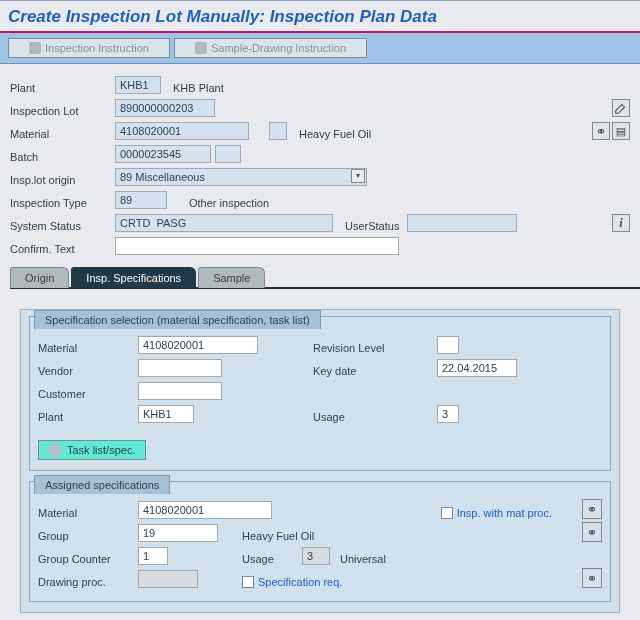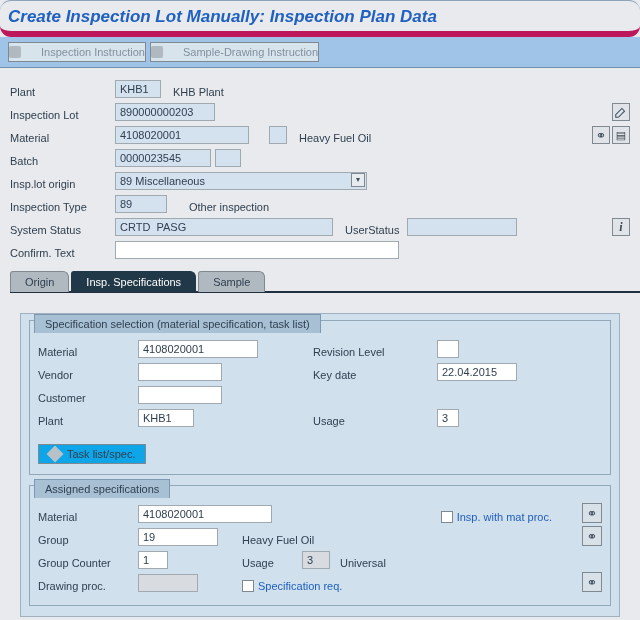--- a/index.html
+++ b/index.html
@@ -1,41 +1,41 @@
 <!DOCTYPE html>
 <html><head>
 <meta charset="utf-8">
 <style>
   * { box-sizing: border-box; font-family: Arial, Helvetica, sans-serif; }
   html, body { margin: 0; padding: 0; }
   body { width: 640px; height: 620px; background: #e8eaed; font-size: 11px; color: #000; }
-  .title-bar { padding: 6px 8px 4px 8px; border-top: 1px solid #90a4b8; border-bottom: 6px solid #be185d; border-radius: 11px; }
+  .title-bar { padding: 6px 8px 4px 8px; border-top: 1px solid #90a4b8; border-bottom: 2px solid #be185d; }
   .title-bar h1 { margin: 0; font-size: 17px; font-weight: bold; font-style: italic; color: #2060c0; }
   .toolbar { background: #a0c4e8; padding: 5px 8px; border-bottom: 1px solid #7090b0; display: flex; gap: 4px; }
-  .tb-btn { background: #d8e4ec; border: 1px solid #808890; color: #8090a0; padding: 3px 0; font-size: 11px; display: flex; align-items: center; gap: 20px; }
+  .tb-btn { background: #d8e4ec; border: 1px solid #808890; color: #8090a0; padding: 3px 20px; font-size: 11px; display: flex; align-items: center; gap: 4px; }
   .tb-btn .icon { width: 12px; height: 12px; background: #b0b8c0; border-radius: 2px; }
   .form-area { padding: 10px 10px 4px 10px; background: #e8eaed; }
   .row { display: flex; align-items: flex-end; margin-bottom: 3px; min-height: 20px; }
   .lbl { width: 105px; flex-shrink: 0; color: #304050; }
   .inp { border: 1px solid #a0a8b0; background: #d4e2f0; height: 18px; padding: 1px 4px;  font-size: 11px; color: #304050; }
   .inp.white { background: #fff; }
   .inp.ro { background: #d4e2f0; }
   .inp.grey { background: #d8dce0; }
   .txt { padding-left: 12px; color: #304050; }
   .icon-box { width: 18px; height: 18px; border: 1px solid #808890; background: #e0e4e8; display: inline-flex; align-items: center; justify-content: center; font-size: 11px; color: #404850; }
   .right-icons { margin-left: auto; display: flex; gap: 2px; }
   .tabs { display: flex; margin: 4px 0 0 10px; border-bottom: 2px solid #203040; }
   .tab { padding: 4px 14px; font-size: 11px; border-top-left-radius: 3px; border-top-right-radius: 6px; margin-right: 2px; position: relative; top: 1px; }
   .tab.inactive { background: #b0b8c0; color: #304050; border: 1px solid #808890; border-bottom: none; }
   .tab.active { background: #203848; color: #fff; border: 1px solid #203848; border-bottom: none; }
   .tab-body { margin: 20px; background: #d0e0ec; border: 1px solid #a0b0c0; padding: 6px 8px 10px 8px; }
   .panel { background: #d0e0ec; border: 1px solid #90a8b8; padding: 6px 8px 10px 8px; margin-bottom: 10px; }
   .panel-title { background: #a8c0d4; display: inline-block; padding: 3px 10px; border: 1px solid #8098b0; border-bottom: none; font-size: 11px; color: #304050; position: relative; top: -13px; left: -4px; }
   .panel-inner { margin-top: -8px; }
-  .btn2 { background: #0ea5e9; border: 1px solid #808890; padding: 3px 10px; font-size: 11px; color: #304050; display: inline-flex; align-items: center; gap: 6px; }
+  .btn2 { background: #5eead4; border: 1px solid #808890; padding: 3px 10px; font-size: 11px; color: #304050; display: inline-flex; align-items: center; gap: 6px; }
   .diamond { width: 12px; height: 12px; background: #b8c0c8; transform: rotate(45deg); }
   .chk { width: 12px; height: 12px; border: 1px solid #808890; background: #fff; display: inline-block; vertical-align: middle; margin-right: 4px; }
   .blue-link { color: #2060c0; }
   .sm-icon-btn { width: 20px; height: 20px; border: 1px solid #808890; background: #d8e0e8; display: inline-flex; align-items: center; justify-content: center; }
   .glasses { font-size: 13px; color: #405060; }
   .dd-wrap { position: relative; display: inline-block; }
   .dd-btn { position: absolute; right: 2px; top: 1px; width: 14px; height: 14px; border: 1px solid #808890; background: #e8ecf0; font-size: 8px; text-align: center; line-height: 12px; color: #405060; }
   .two-col { display: flex; }
   .col-l { width: 275px; }
   .col-r { flex: 1; }

